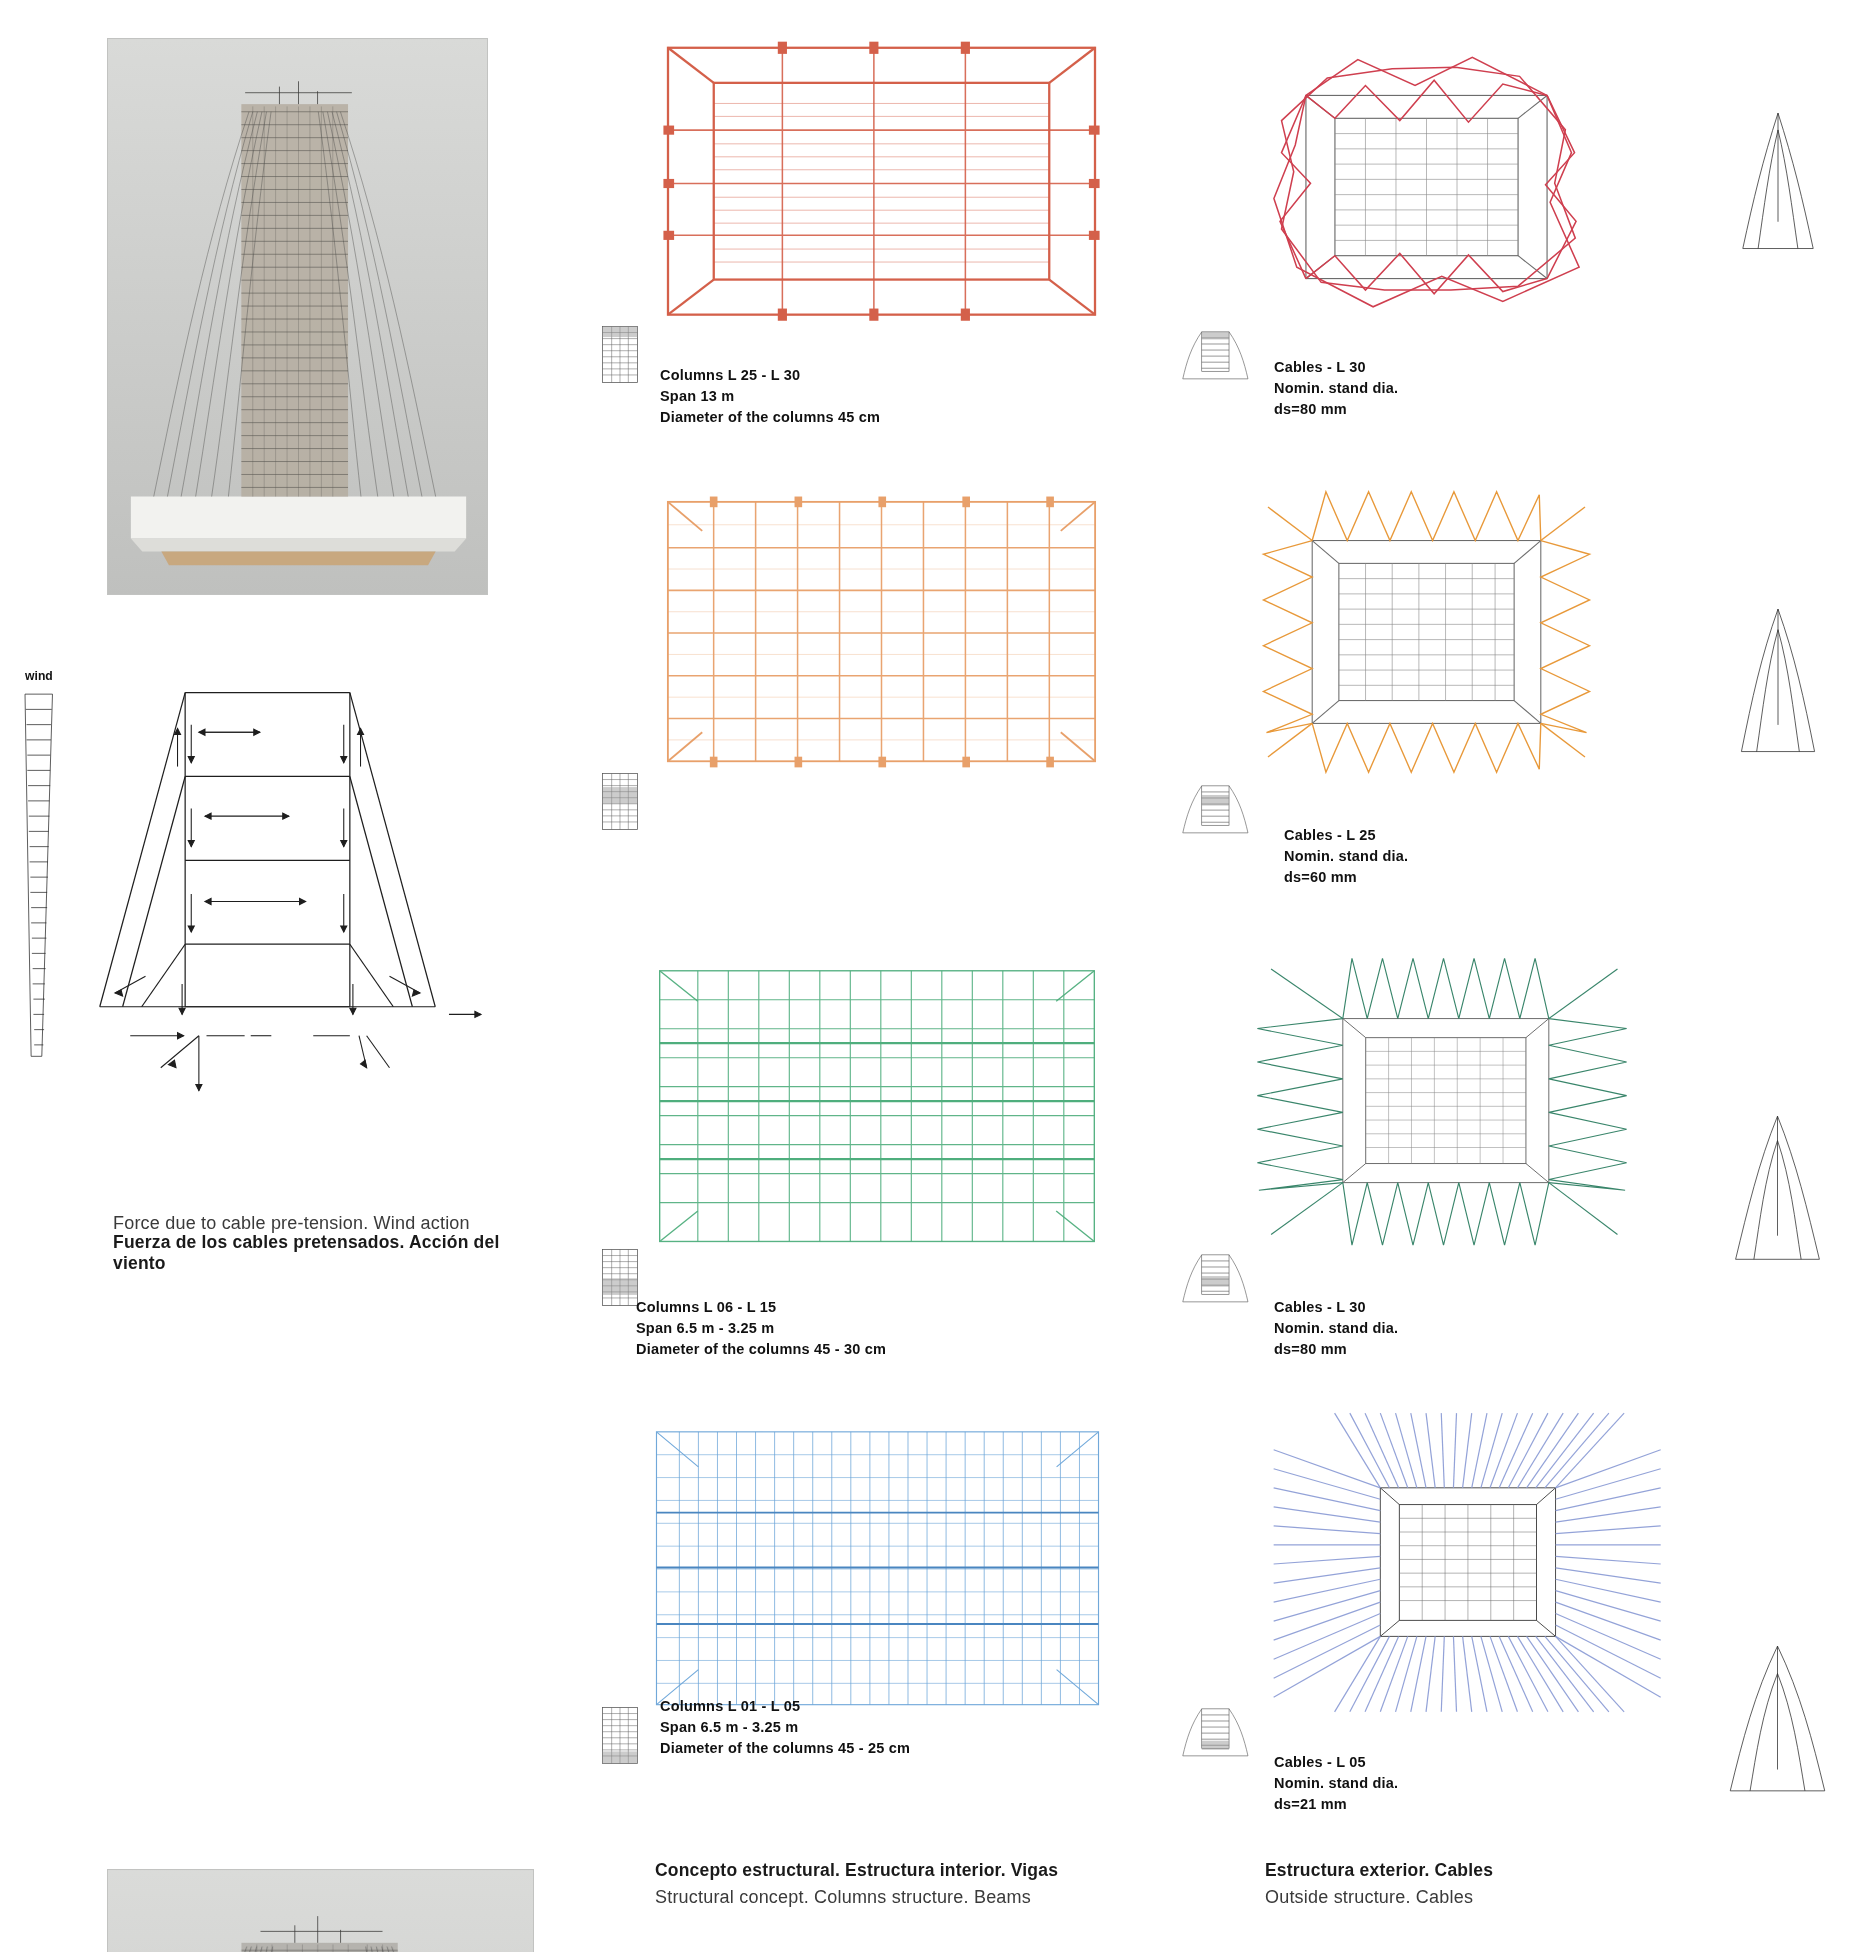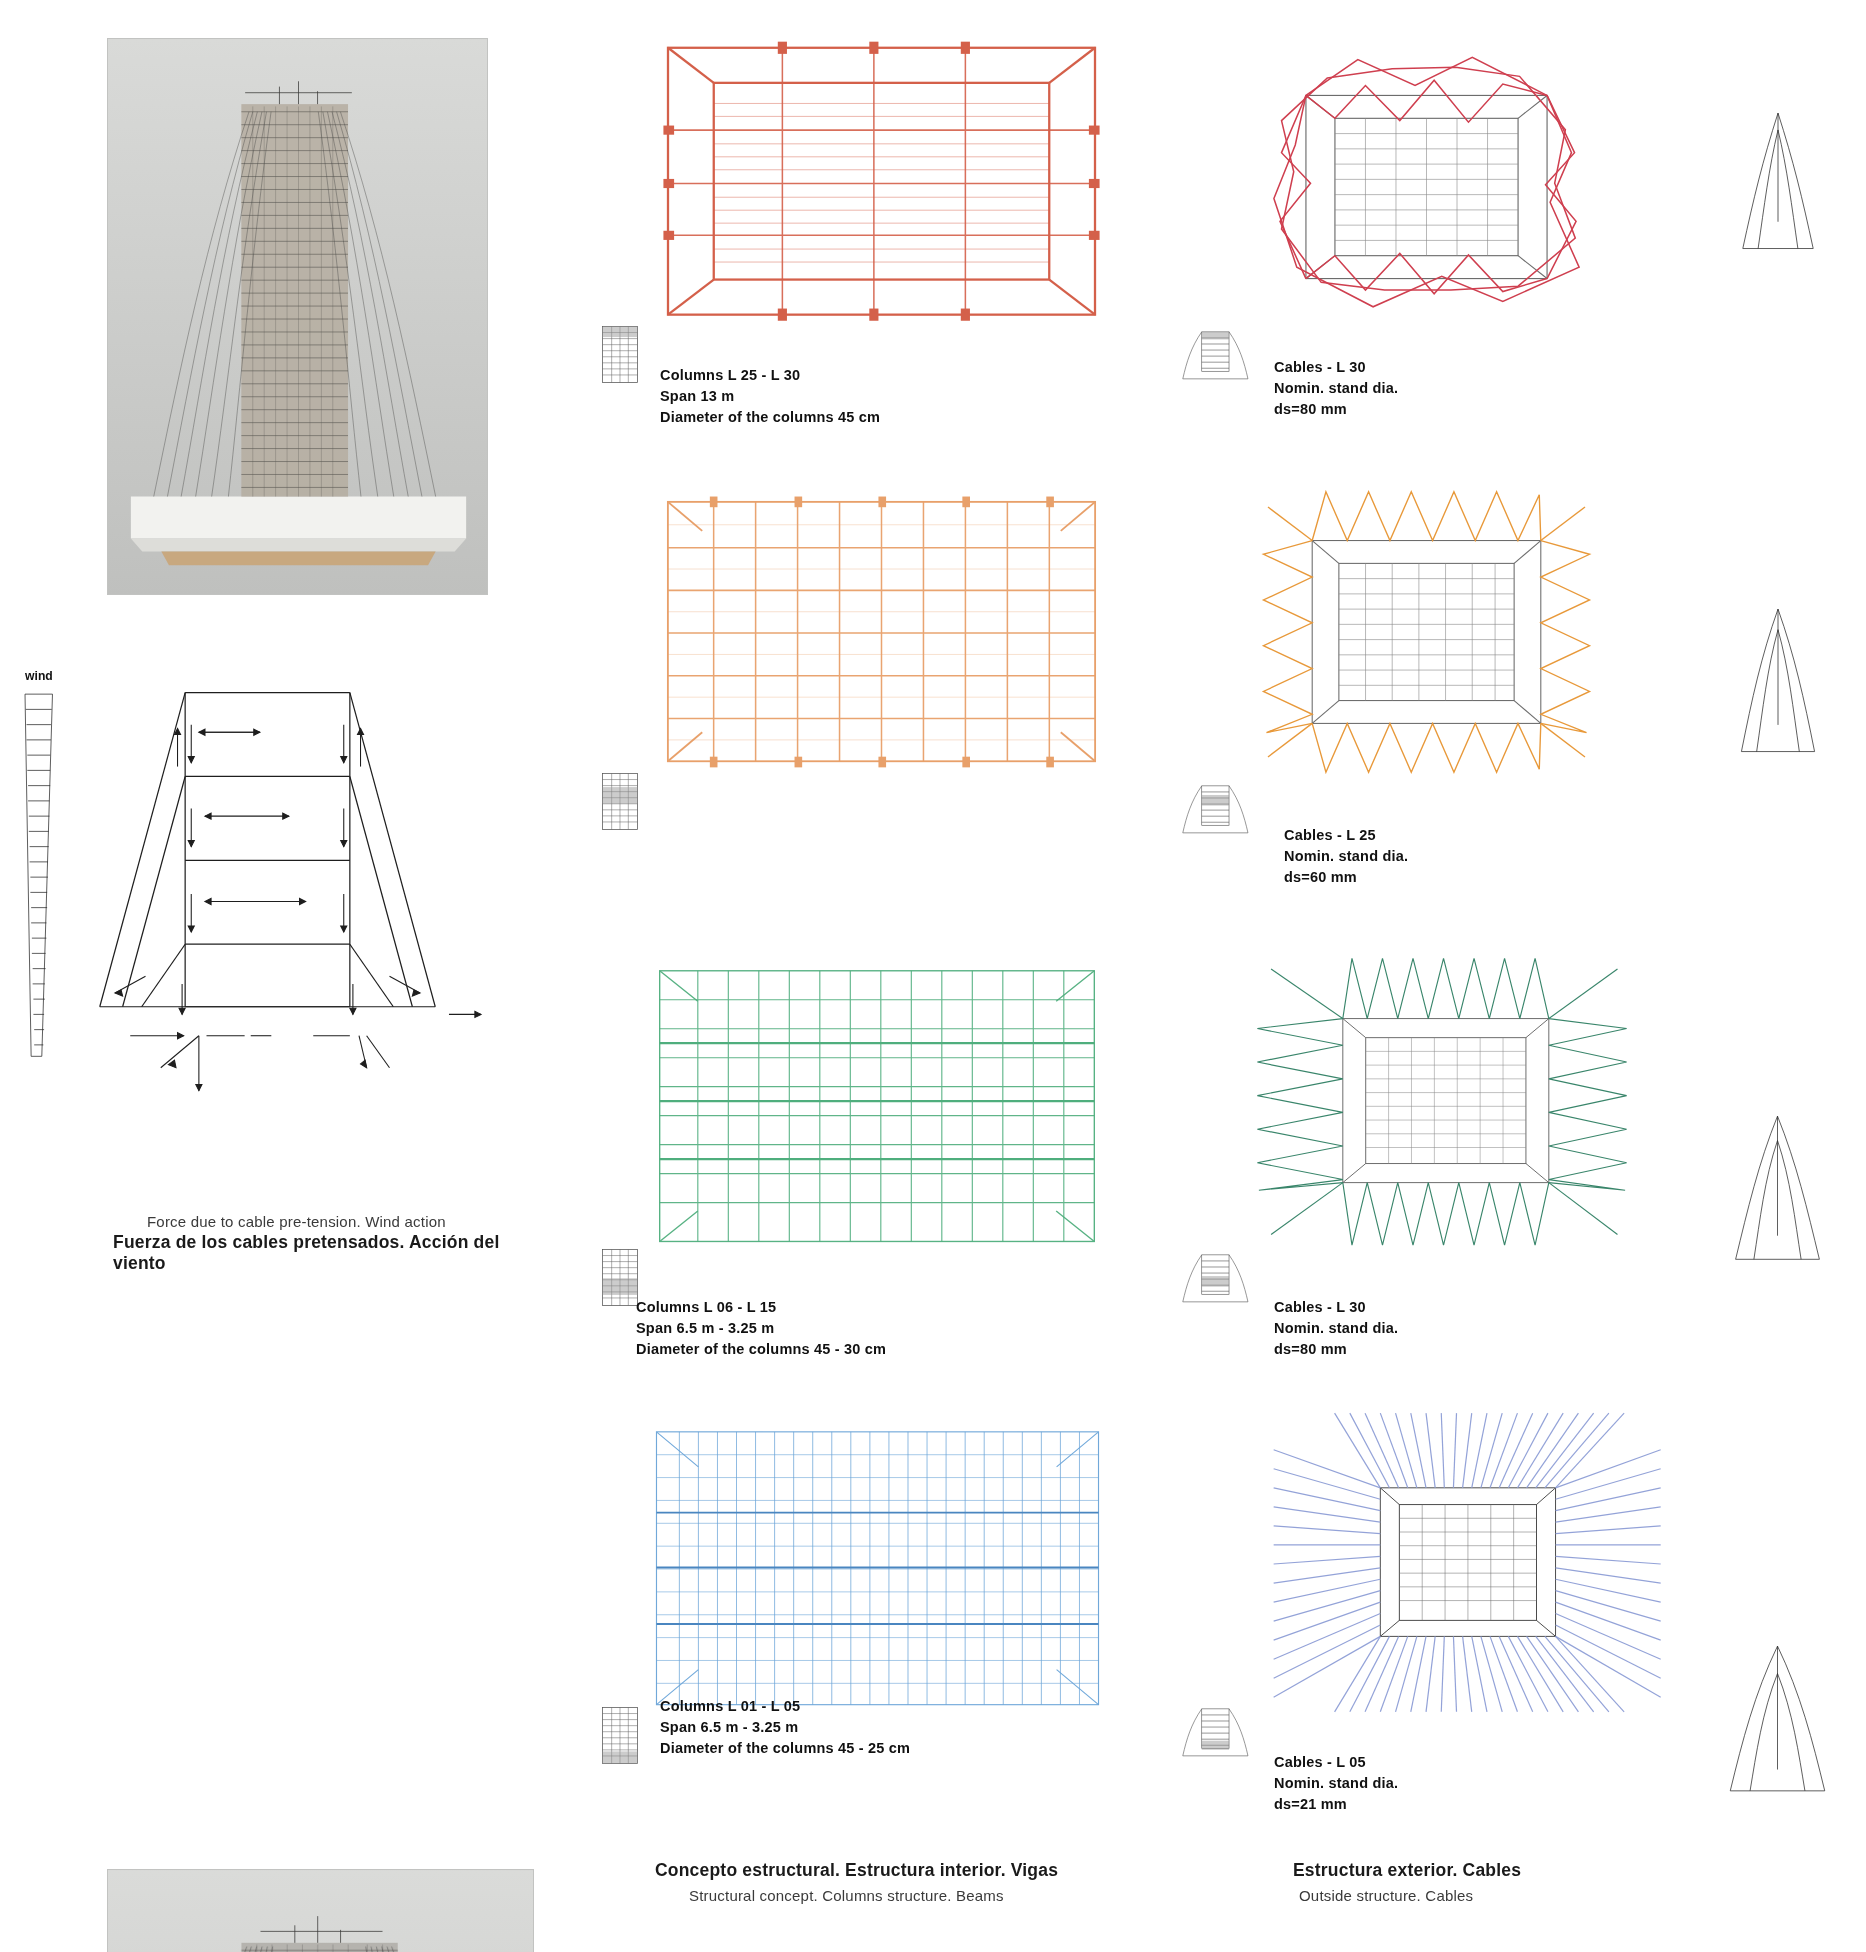--- a/index.html
+++ b/index.html
@@ -19,24 +19,23 @@
   
   .abs { position: absolute; }
   .caption-es {
     font-weight: bold;
     font-size: 17.5px;
     color: #1a1a1a;
     letter-spacing: 0.2px;
   }
   .caption-en {
     font-weight: normal;
-    font-size: 15px;
+    font-size: 18px;
     color: #3a3a3a;
     letter-spacing: 0.2px;
-    margin-left: 34px;
   }
   .spec {
     font-size: 14.5px;
     font-weight: bold;
     color: #111;
     line-height: 1.45;
     white-space: pre-line;
     letter-spacing: 0.2px;
   }
 
@@ -986,21 +985,21 @@
         <line x1="70" y1="8" x2="70" y2="170"></line>
         <path d="M70,8 C40,70 24,132 8,198"></path>
         <path d="M70,8 C100,70 116,132 132,198"></path>
         <path d="M70,44 C50,94 42,150 34,198"></path>
         <path d="M70,44 C90,94 98,150 106,198"></path>
         <line x1="8" y1="198" x2="132" y2="198"></line>
       </g>
     </svg>
   </div>
 
-  <div class="abs" style="left:1265px; top:1860px; width:488px;margin-left:28px;">
+  <div class="abs" style="left:1265px; top:1860px; width:488px;">
     <div class="caption-es">Estructura exterior. Cables</div>
   </div>
   <div class="abs" style="left:1265px; top:1887px; width:488px;">
     <div class="caption-en">Outside structure. Cables</div>
   </div>
 
 </div>
 
 
 </body></html>

